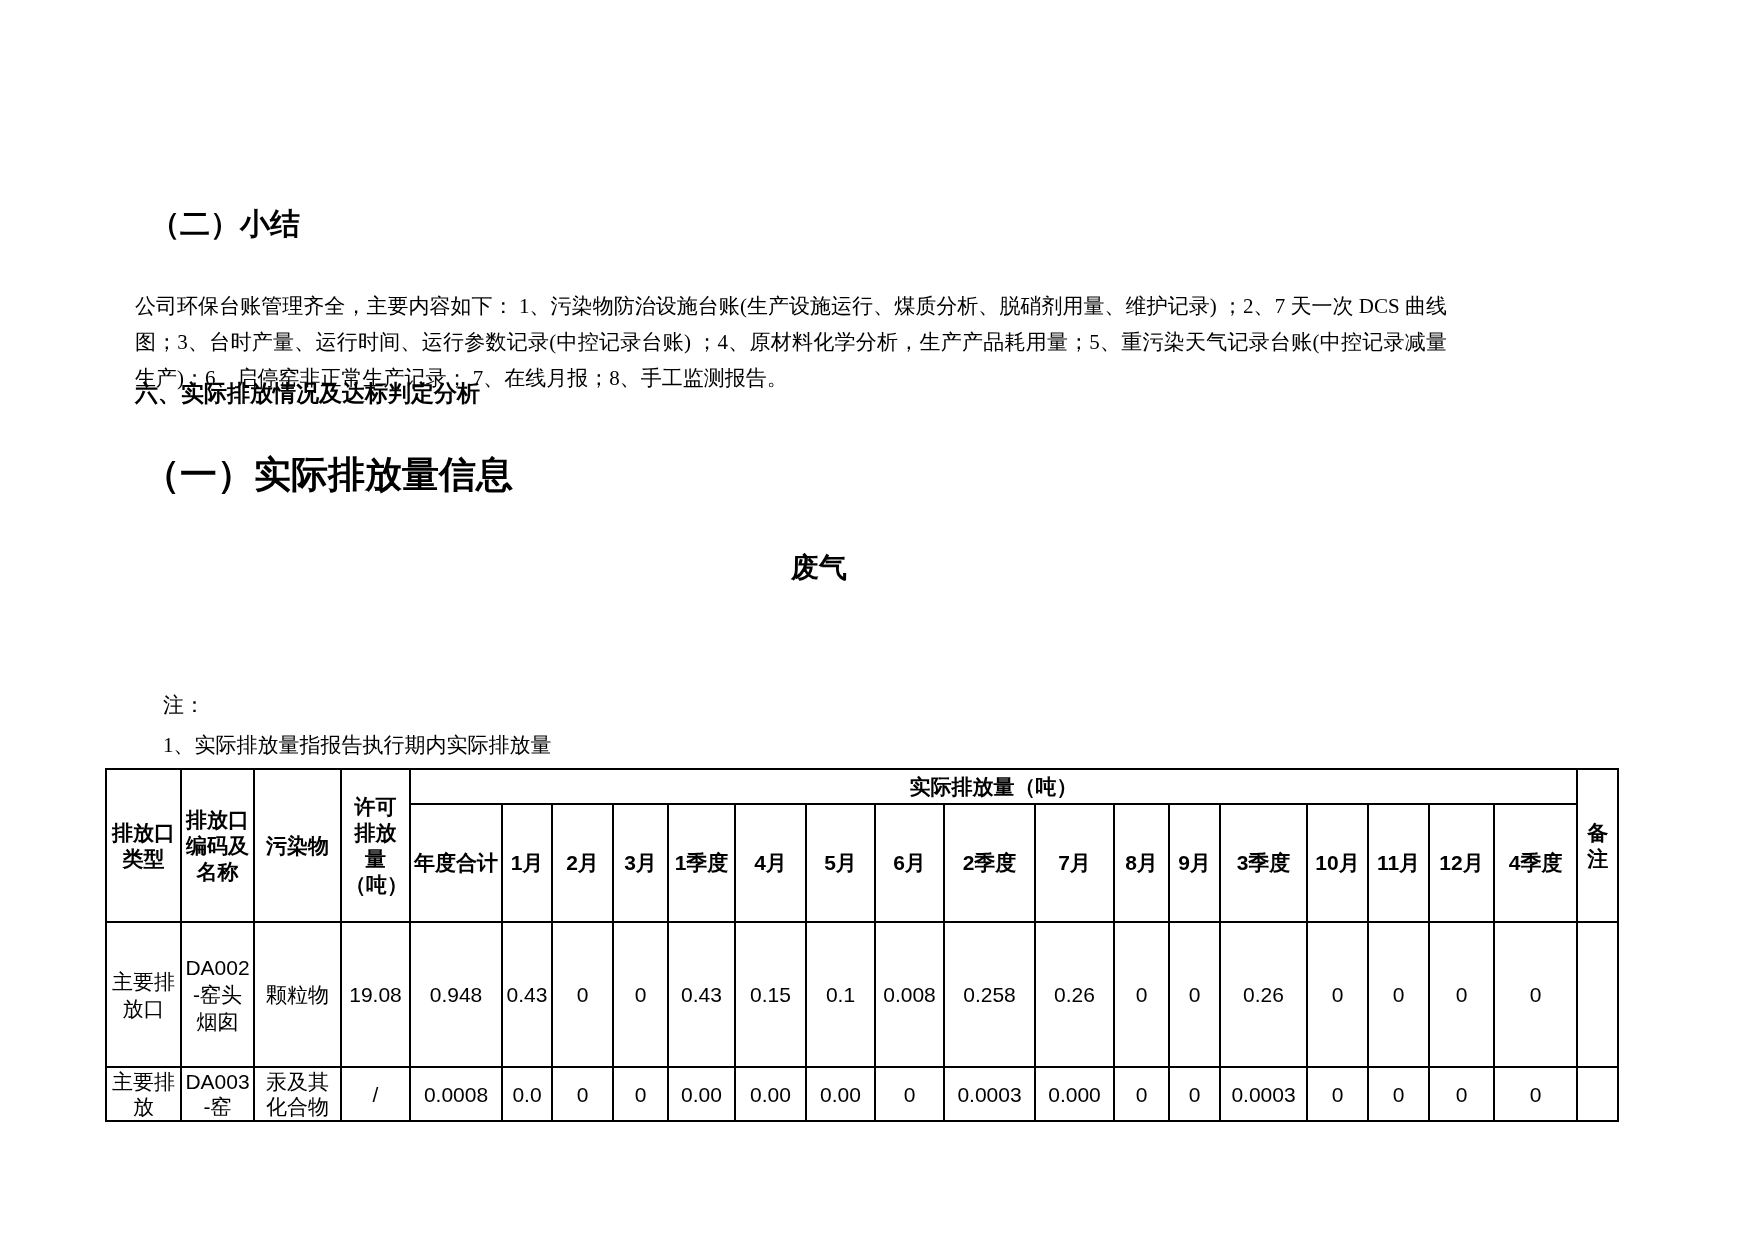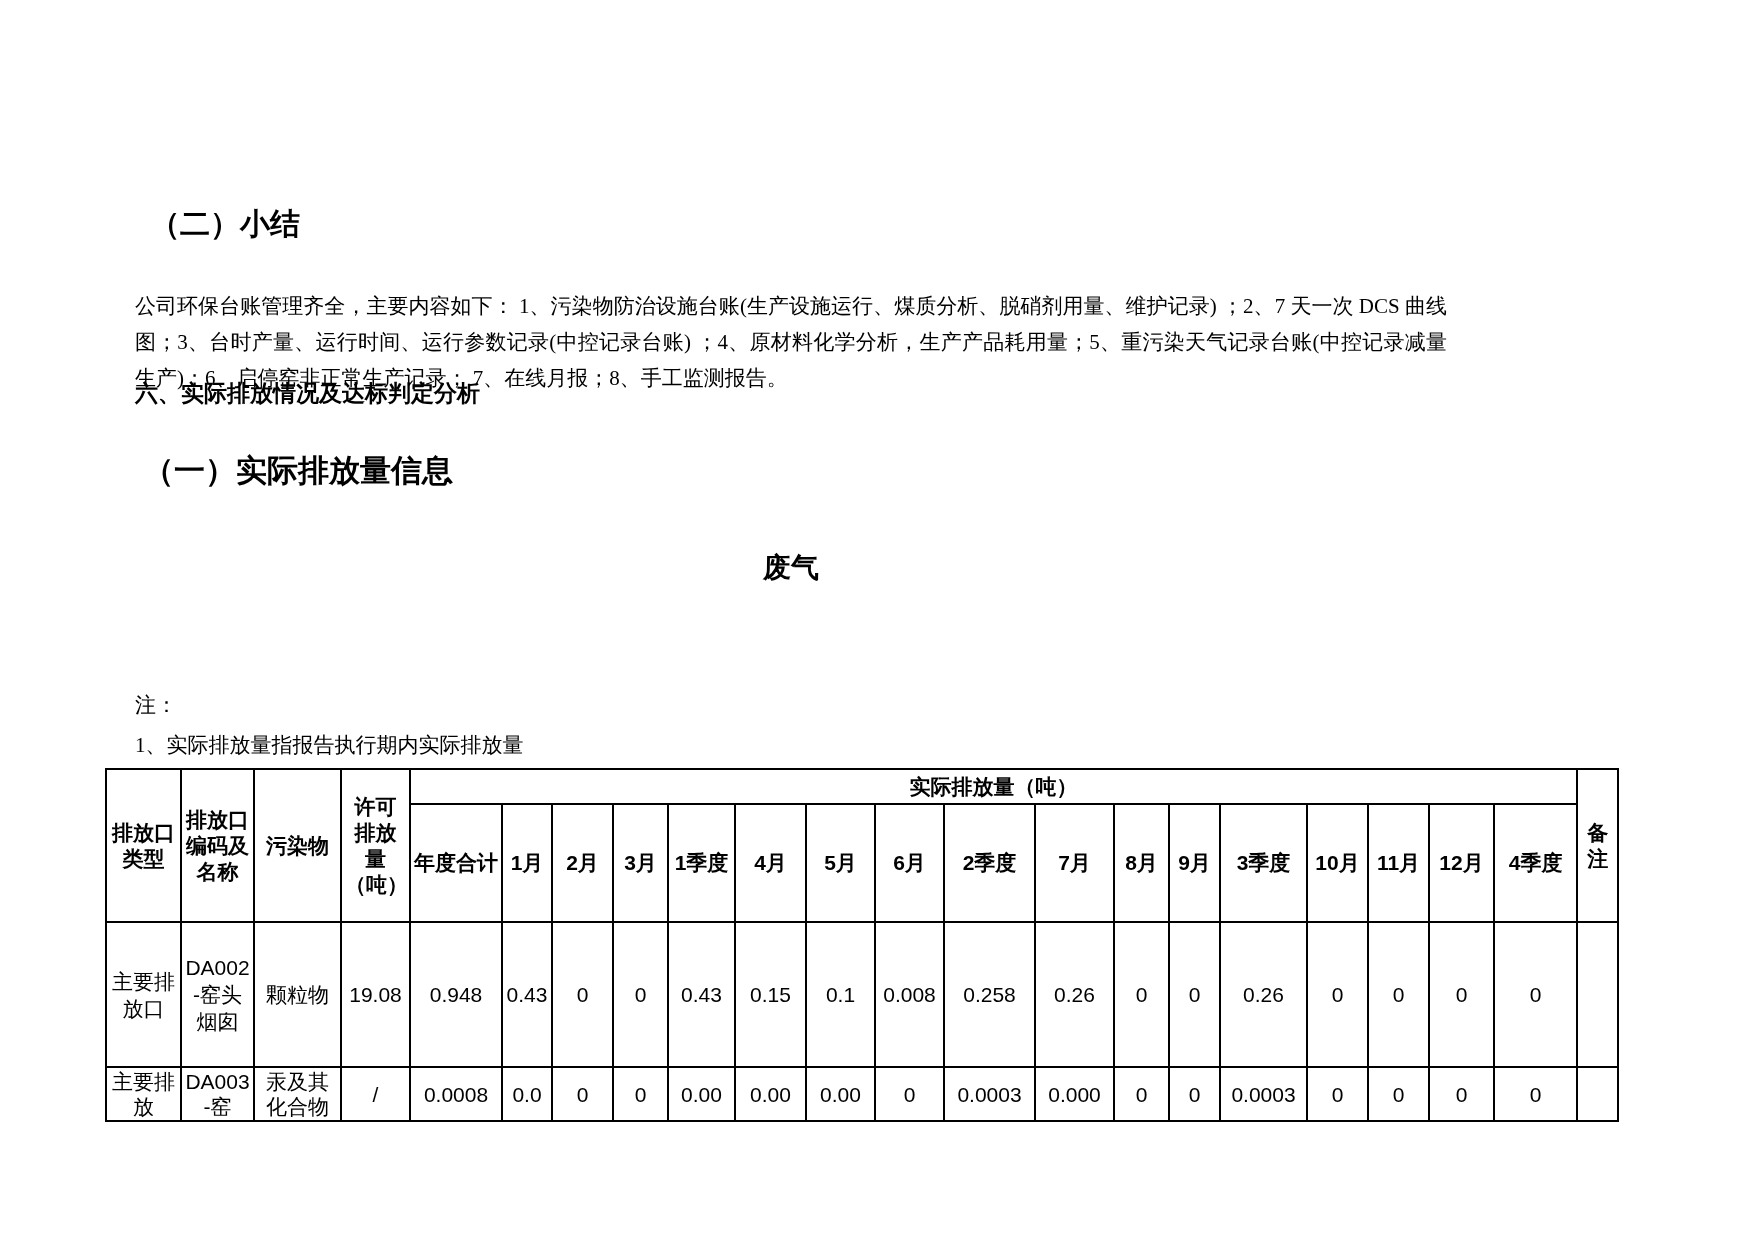--- a/index.html
+++ b/index.html
@@ -7,21 +7,21 @@
   .page {
     position: relative;
     width: 1754px;
     height: 1240px;
     margin: 0 auto;
     background: #ffffff;
     color: #000000;
     font-family: "Liberation Serif", serif;
     overflow: hidden;
   }
-  .abs { position: absolute; }
+  .abs { position: absolute; margin-left: 28px; }
 
   .sec2-heading {
     left: 142px; top: 196px;
     font-size: 30px; font-weight: bold;
     font-family: "Liberation Serif", serif;
     margin: 8px;
   }
   .summary-para {
     left: 135px; top: 288px; width: 1312px;
     font-size: 21px; line-height: 36px;
@@ -29,21 +29,21 @@
     margin: 0;
   }
   .sec6-heading {
     left: 135px; top: 378px;
     font-size: 23px; font-weight: bold;
     font-family: "Liberation Sans", sans-serif;
     margin: 0;
   }
   .sub1-heading {
     left: 143px; top: 450px;
-    font-size: 31px; font-weight: bold;
+    font-size: 37px; font-weight: bold;
     font-family: "Liberation Serif", serif;
     margin: 0;
   }
   .gas-title {
     left: 135px; top: 549px; width: 1312px;
     text-align: center;
     font-size: 28px; font-weight: bold;
     font-family: "Liberation Serif", serif;
   }
   .note-label { left: 135px; top: 691px; font-size: 21px; }

